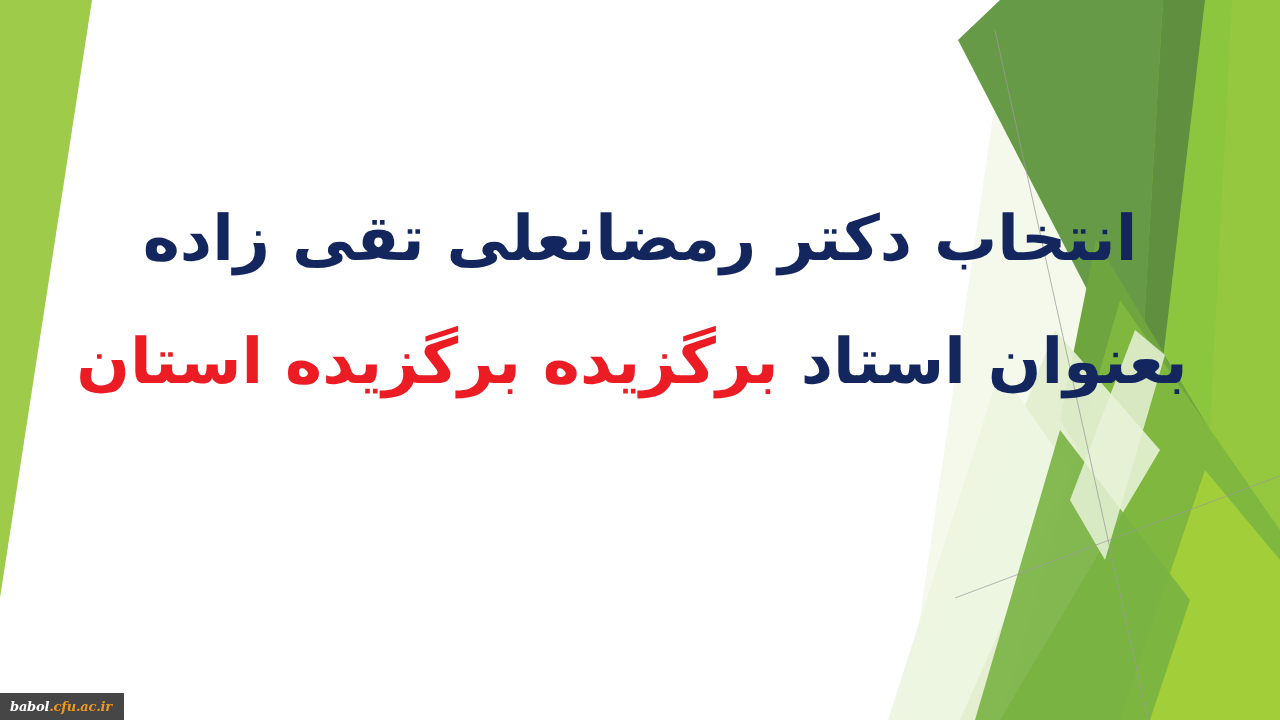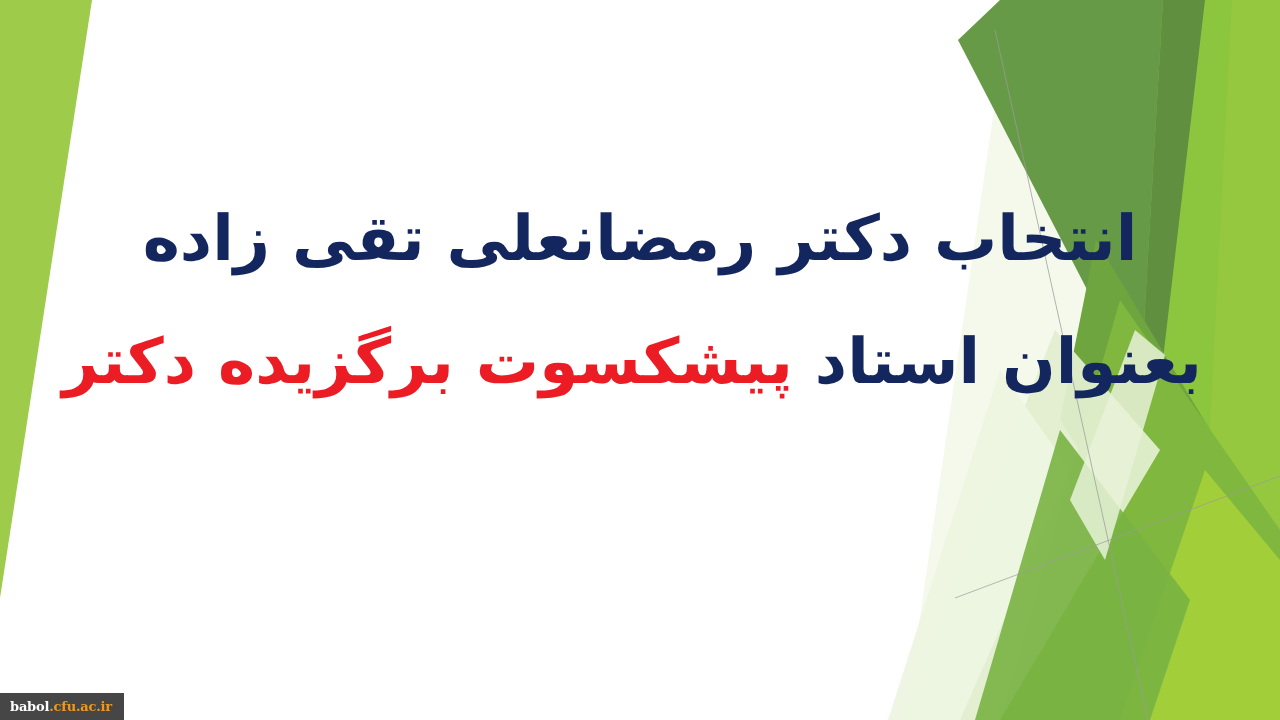--- a/index.html
+++ b/index.html
@@ -58,20 +58,21 @@
 
   
   #watermark {
     position: absolute;
     left: 0;
     bottom: 0;
     z-index: 10;
     background: #464646;
     color: #ffffff;
     font-family: "DejaVu Serif", "Liberation Serif", serif;
+    font-style: italic;
     font-weight: bold;
     font-size: 13px;
     line-height: 1;
     padding: 7px 12px 7px 10px;
     direction: ltr;
     unicode-bidi: isolate;
     letter-spacing: -0.2px;
     white-space: nowrap;
   }
   #watermark .wm-name   { color: #ffffff; }
@@ -114,21 +115,21 @@
     <line x1="955" y1="598" x2="1280" y2="476" stroke="#9B9B9B" stroke-width="1" opacity="0.7"></line>
   </svg>
 
   <div id="title-block">
 
     <div class="title-line" id="line-1">
       <span class="seg-navy">انتخاب دکتر رمضانعلی تقی زاده</span>
     </div>
 
     <div class="title-line" id="line-2">
-      <span class="seg-navy">بعنوان استاد </span><span class="seg-red">پیشکسوت برگزیده دکتر</span>
+      <span class="seg-navy">بعنوان استاد </span><span class="seg-red">برگزیده برگزیده استان</span>
     </div>
 
   </div>
 
   <div id="watermark">
     <span class="wm-name">babol</span><span class="wm-domain">.cfu.ac.ir</span>
   </div>
 
 </div>
 

